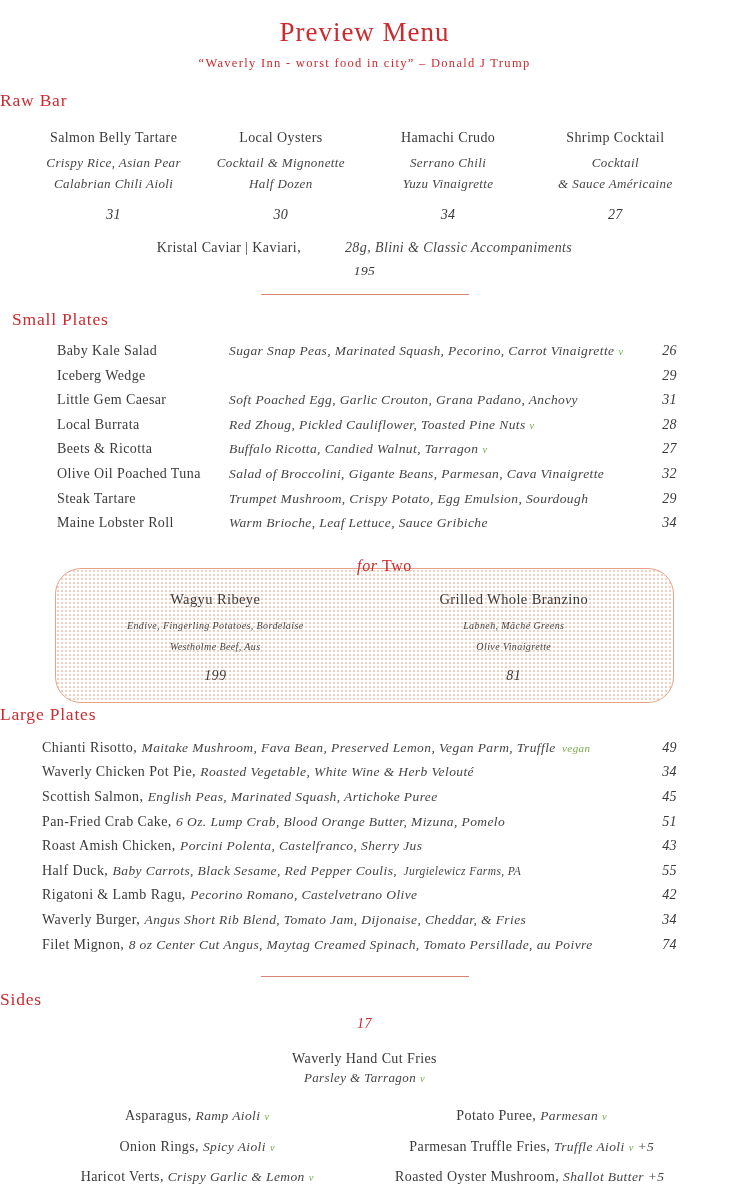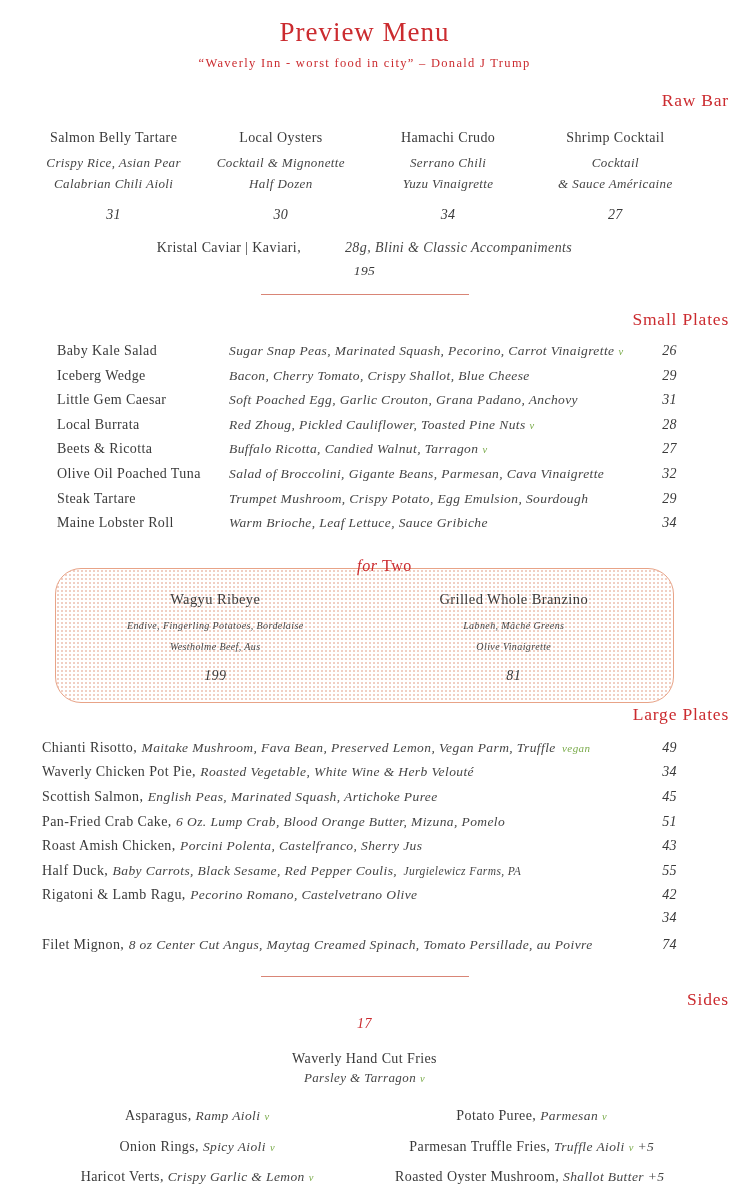--- a/index.html
+++ b/index.html
@@ -10,21 +10,21 @@
     color:#3a3a3a; letter-spacing:0.4px;
     padding-top:16px;
   }
   .red { color:#cb2b2f; }
   .green { color:#79aa49; }
   .it { font-style:italic;margin-left:40px; }
 
   .title { text-align:center; font-size:27px; line-height:32px; letter-spacing:1px; margin-bottom:6px; }
   .subtitle { text-align:center; font-size:12.5px; line-height:18px; letter-spacing:1.3px; }
 
-  .section-head { text-align:right; font-size:17.5px; line-height:22px; letter-spacing:0.8px; }
+  .section-head { text-align:left; font-size:17.5px; line-height:22px; letter-spacing:0.8px; }
   .head-rawbar { margin-top:17px; }
   .head-small  { margin-top:13px;padding-left:12px; }
   .head-large  { }
   .head-sides  { margin-top:11px; }
 
   
   .rawbar-grid { display:flex; margin:17px 30px 0 30px; }
   .rawbar-col { flex:1; text-align:center; }
   .rb-name { font-size:14px; line-height:20px; }
   .rb-desc { font-style:italic; font-size:13px; line-height:21px; margin-top:4px; color:#454545; }
@@ -119,21 +119,20 @@
 
 <div class="sp-table">
   <div class="sp-row">
     <span class="sp-name">Baby Kale Salad</span>
     <span class="sp-desc">Sugar Snap Peas, Marinated Squash, Pecorino, Carrot Vinaigrette</span>
     <span class="veg green">v</span>
     <span class="price">26</span>
   </div>
   <div class="sp-row">
     <span class="sp-name">Iceberg Wedge</span>
-    <span class="sp-desc">Bacon, Cherry Tomato, Crispy Shallot, Blue Cheese</span>
     <span class="veg green"></span>
     <span class="price">29</span>
   </div>
   <div class="sp-row">
     <span class="sp-name">Little Gem Caesar</span>
     <span class="sp-desc">Soft Poached Egg, Garlic Crouton, Grana Padano, Anchovy</span>
     <span class="veg green"></span>
     <span class="price">31</span>
   </div>
   <div class="sp-row">
@@ -208,20 +207,21 @@
   </div>
   <div class="lp-row">
     <span class="lp-text"><span class="lp-name">Half Duck,</span> <span class="lp-desc">Baby Carrots, Black Sesame, Red Pepper Coulis,</span> <span class="lp-tag green"></span> <span class="lp-small">Jurgielewicz Farms, PA</span></span>
     <span class="price">55</span>
   </div>
   <div class="lp-row">
     <span class="lp-text"><span class="lp-name">Rigatoni &amp; Lamb Ragu,</span> <span class="lp-desc">Pecorino Romano, Castelvetrano Olive</span> <span class="lp-tag green"></span><span class="lp-small"></span></span>
     <span class="price">42</span>
   </div>
   <div class="lp-row">
+    <span class="lp-text"><span class="lp-name">Waverly Burger,</span> <span class="lp-desc">Angus Short Rib Blend, Tomato Jam, Dijonaise, Cheddar, &amp; Fries</span> <span class="lp-tag green"></span><span class="lp-small"></span></span>
     <span class="price">34</span>
   </div>
   <div class="lp-row">
     <span class="lp-text"><span class="lp-name">Filet Mignon,</span> <span class="lp-desc">8 oz Center Cut Angus, Maytag Creamed Spinach, Tomato Persillade, au Poivre</span> <span class="lp-tag green"></span><span class="lp-small"></span></span>
     <span class="price">74</span>
   </div>
 </div>
 
 <hr class="rule rule2">
 

